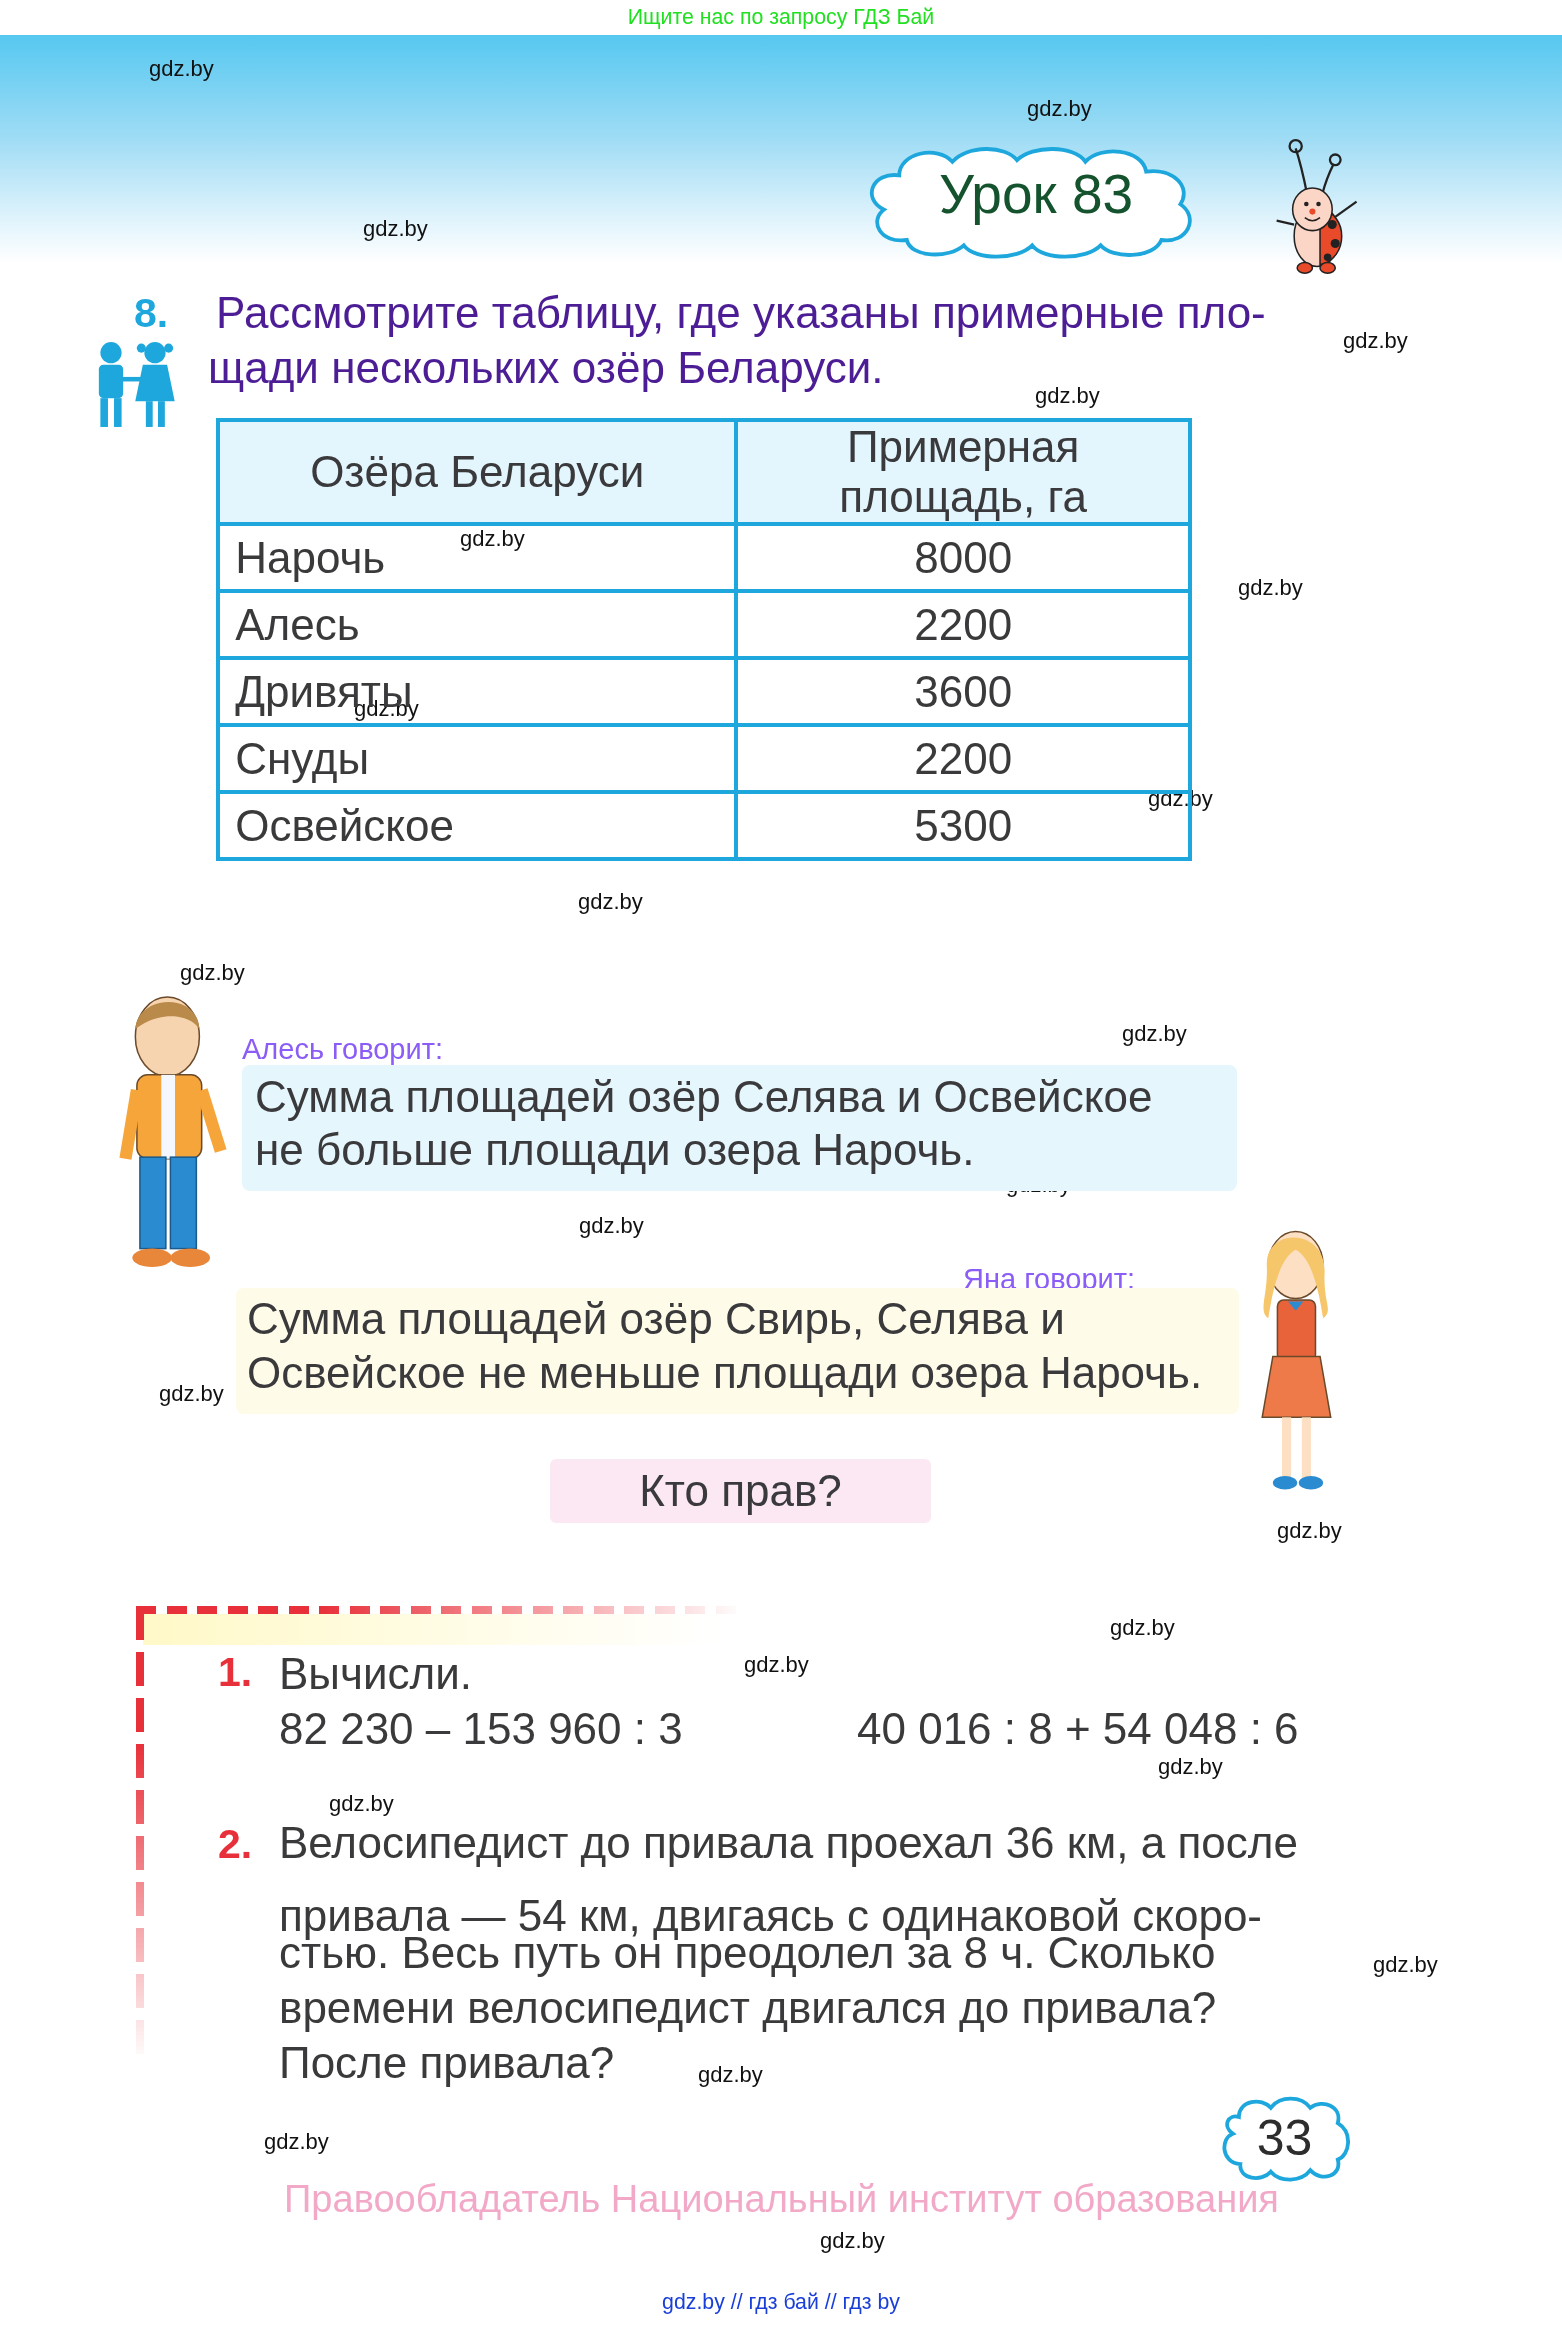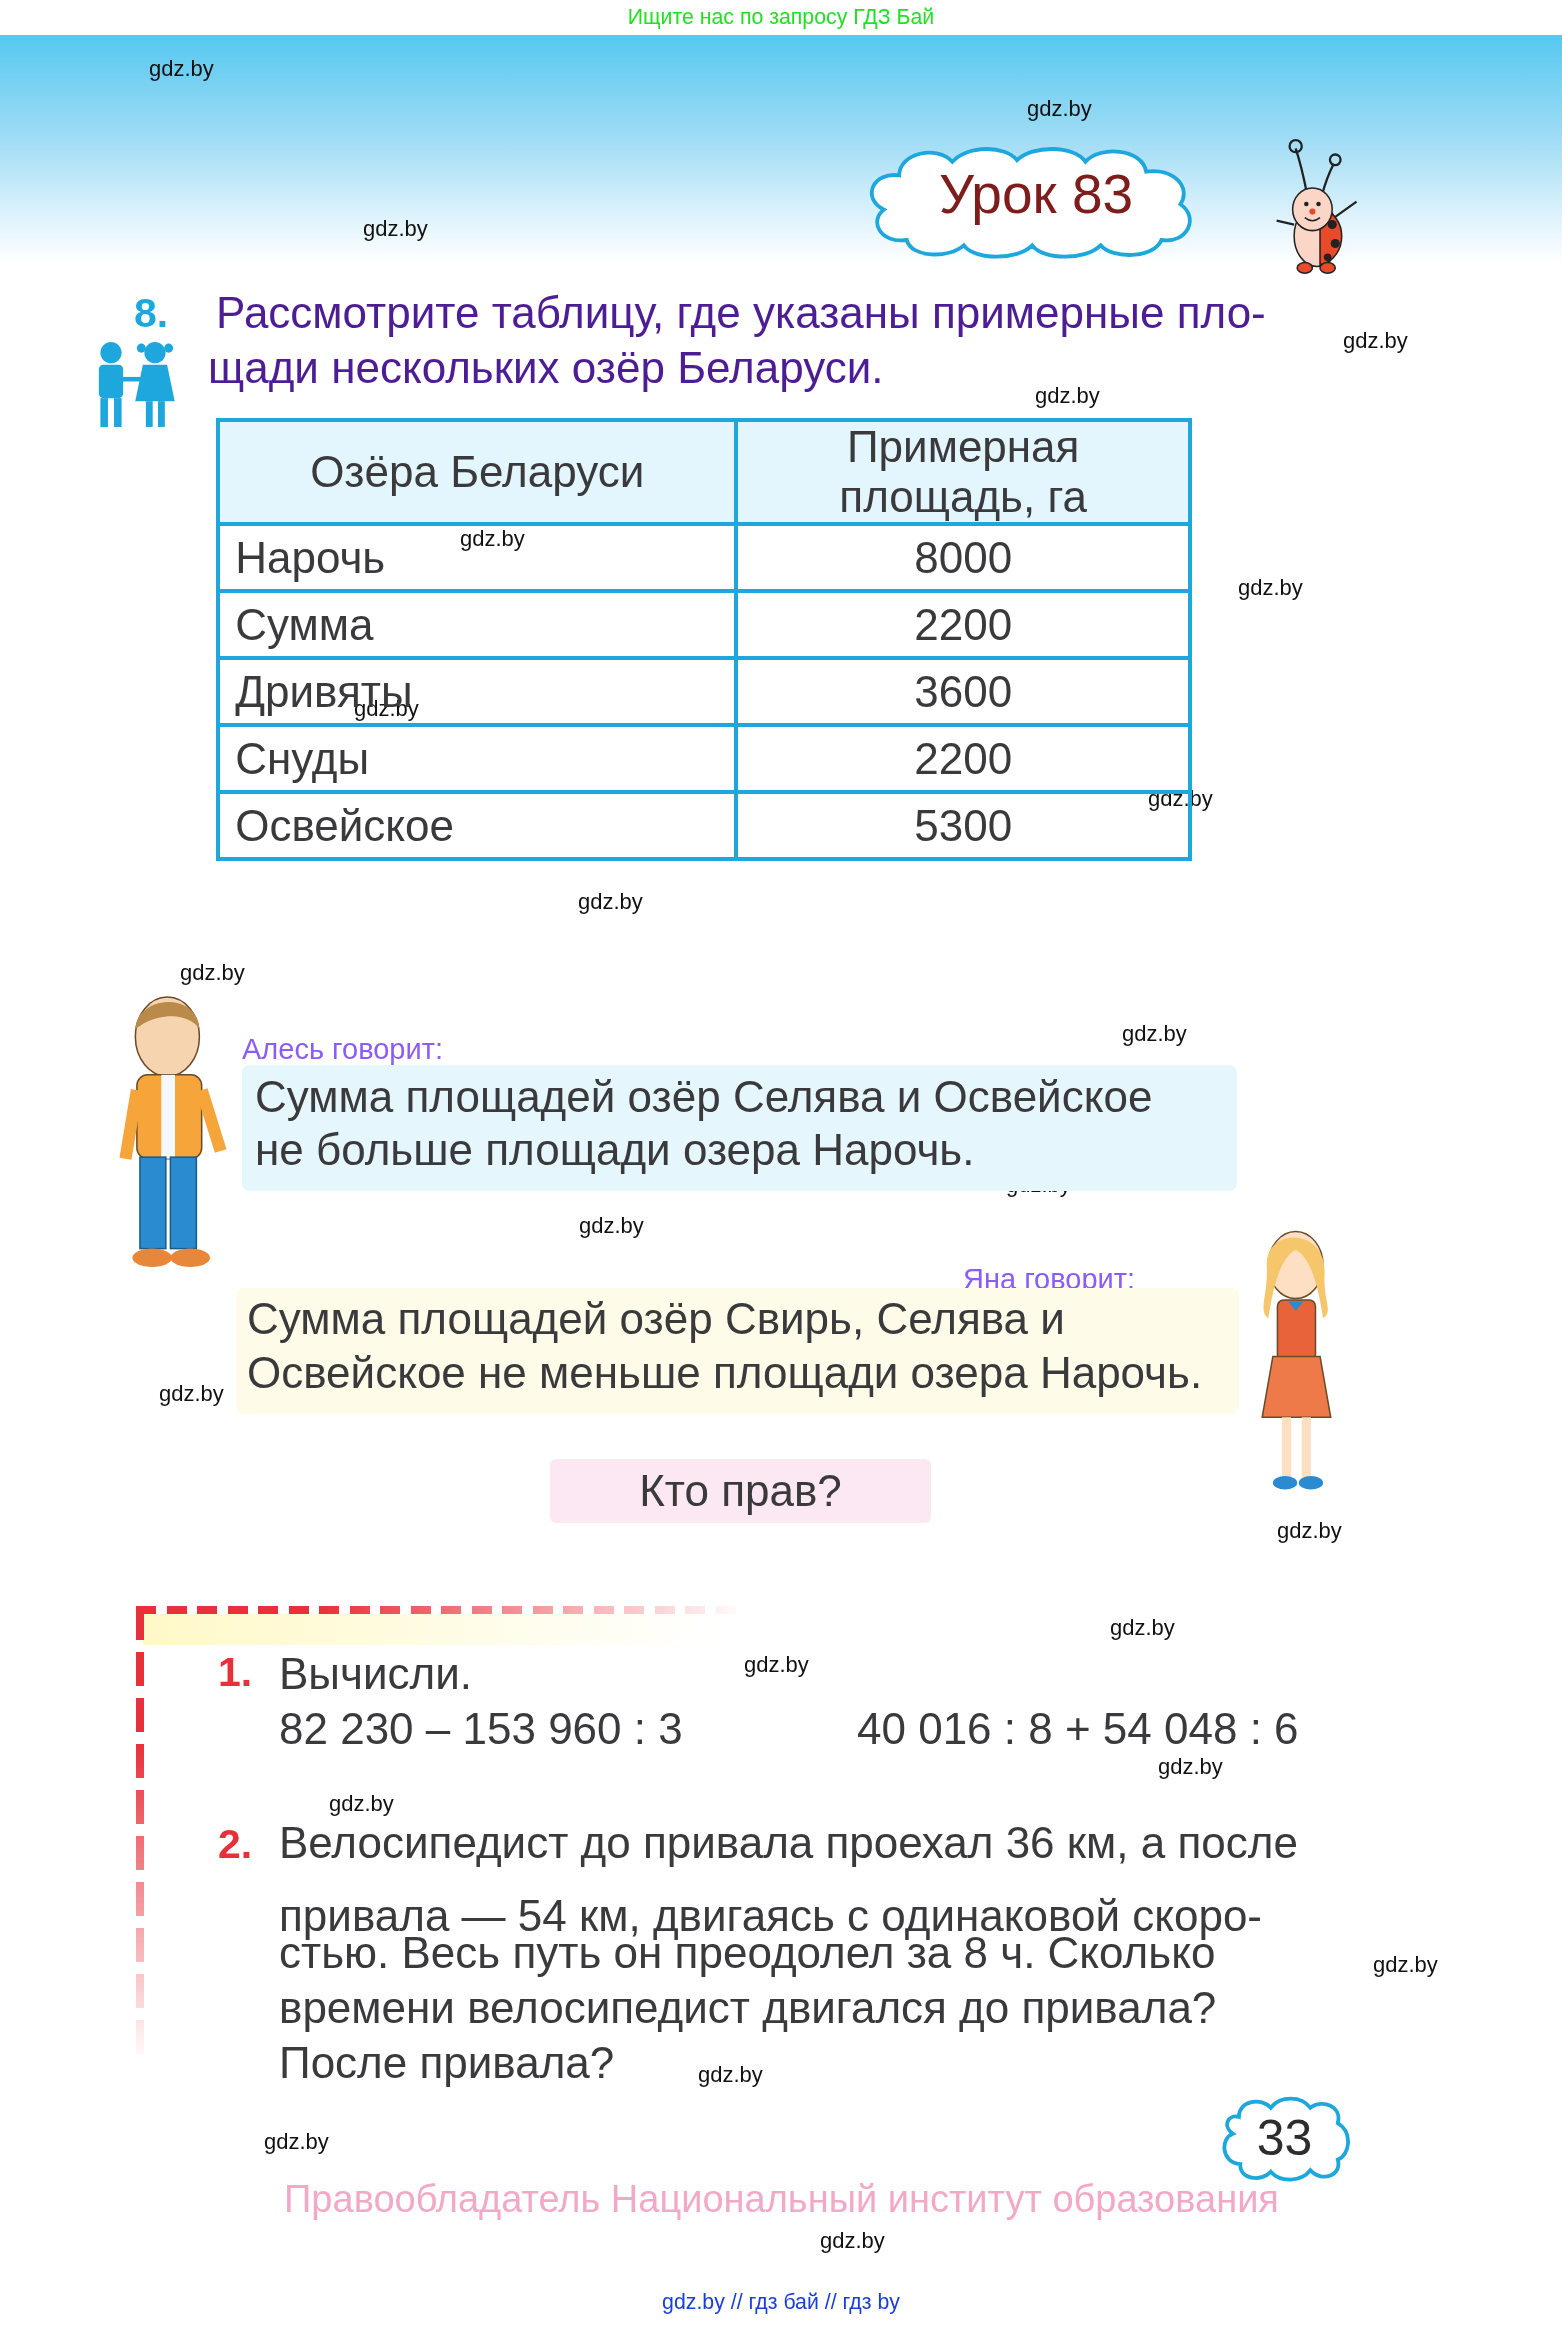--- a/index.html
+++ b/index.html
@@ -2,21 +2,21 @@
 <html style="font-size:12.2px"><head>
 <meta charset="utf-8">
 <style>
   html,body{margin:0;padding:0;}
   body{width:1562px;height:2330px;position:relative;background:#ffffff;font-family:"Liberation Sans",sans-serif;color:#3a3a3c;overflow:hidden;}
   .abs{position:absolute;}
   .top-banner{left:0;top:0;width:1562px;height:35px;background:#fff;text-align:center;font-size:21.3px;line-height:35px;color:#21e021;}
   .sky{left:0;top:35px;width:1562px;height:229px;background:linear-gradient(#56c8f0 0%,#9fdcf5 45%,#dff3fc 80%,#ffffff 100%);}
   .wm{font-size:22px;color:#111;}
   .cloud{left:853px;top:145px;width:366px;height:114px;}
-  .cloud-text{left:853px;top:162px;width:366px;text-align:center;font-size:55px;color:#7f1d1d;}
+  .cloud-text{left:853px;top:162px;width:366px;text-align:center;font-size:55px;color:#14532d;}
   .ladybug{left:1265px;top:137px;width:107px;height:137px;}
   .task-num{font-size:41px;font-weight:bold;color:#1ea7dc;}
   .task-text{font-size:44px;line-height:56px;color:#4c1d95;}
   .kids{left:85px;top:339px;width:99px;height:91px;}
   table.lakes{position:absolute;left:216px;top:418px;width:976px;border-collapse:collapse;}
   table.lakes th, table.lakes td{border:4.6px solid #1ea7dc;height:63px;font-size:44px;font-weight:normal;color:#3a3a3c;padding:0 15.2px;}
   table.lakes th{background:#e3f5fd;text-align:center;}
   table.lakes td.val{text-align:center;}
   table.lakes td.name{width:484px;}
   .speaker{font-size:29px;color:#8b5cf6;margin-top:44px;}
@@ -117,21 +117,21 @@
       <th>Озёра Беларуси</th>
       <th>Примерная площадь, га</th>
     </tr>
   </thead>
   <tbody>
     <tr>
         <td class="name">Нарочь</td>
         <td class="val">8000</td>
       </tr>
     <tr>
-        <td class="name">Сумма</td>
+        <td class="name">Алесь</td>
         <td class="val">2200</td>
       </tr>
     <tr>
         <td class="name">Дривяты</td>
         <td class="val">3600</td>
       </tr>
     <tr>
         <td class="name">Снуды</td>
         <td class="val">2200</td>
       </tr>

